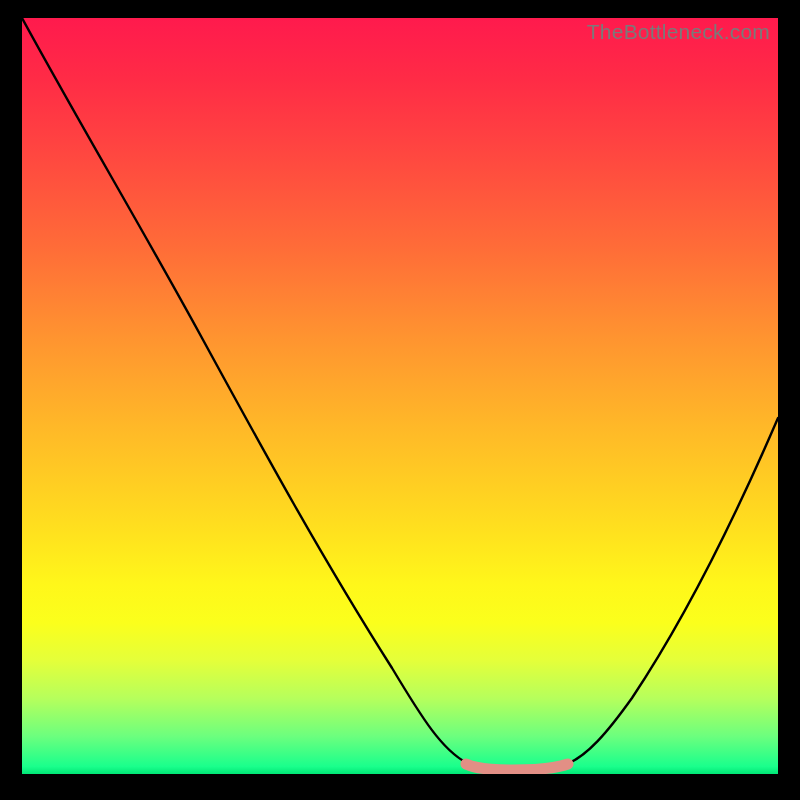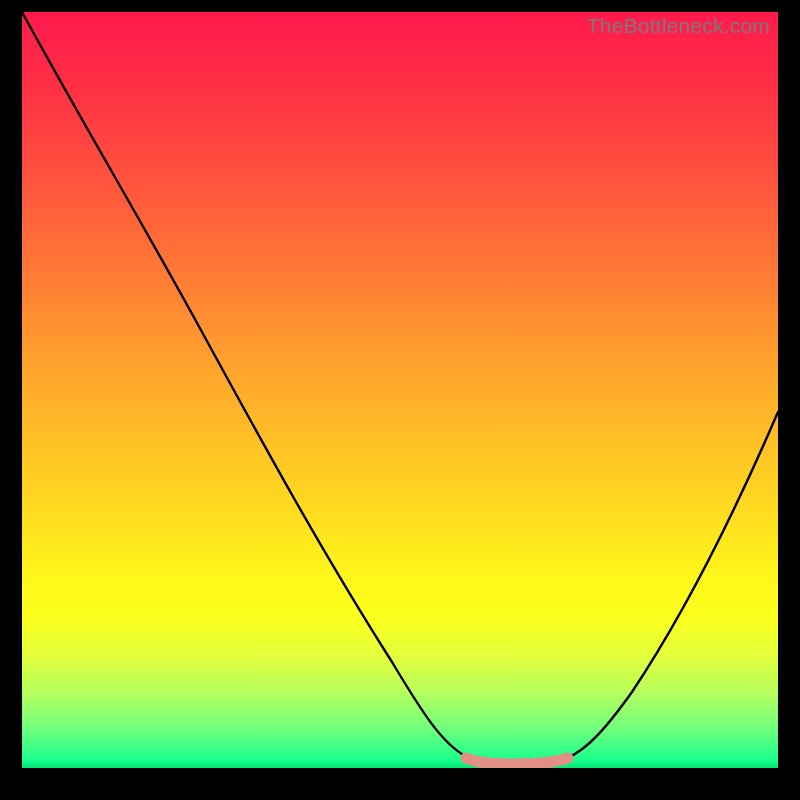--- a/index.html
+++ b/index.html
@@ -6,21 +6,21 @@
   html, body { width: 800px; height: 800px; overflow: hidden; }
   .frame {
     width: 800px;
     height: 800px;
     background: #000;
     position: relative;
   }
   .plot {
     position: absolute;
     left: 22px;
-    top: 12px;
+    top: 18px;
     width: 756px;
     height: 756px;
     background: linear-gradient(to bottom,
       #ff1a4d 0%,
       #ff2b46 8%,
       #ff4740 18%,
       #ff6b38 30%,
       #ff9330 42%,
       #ffb828 54%,
       #ffd820 65%,

